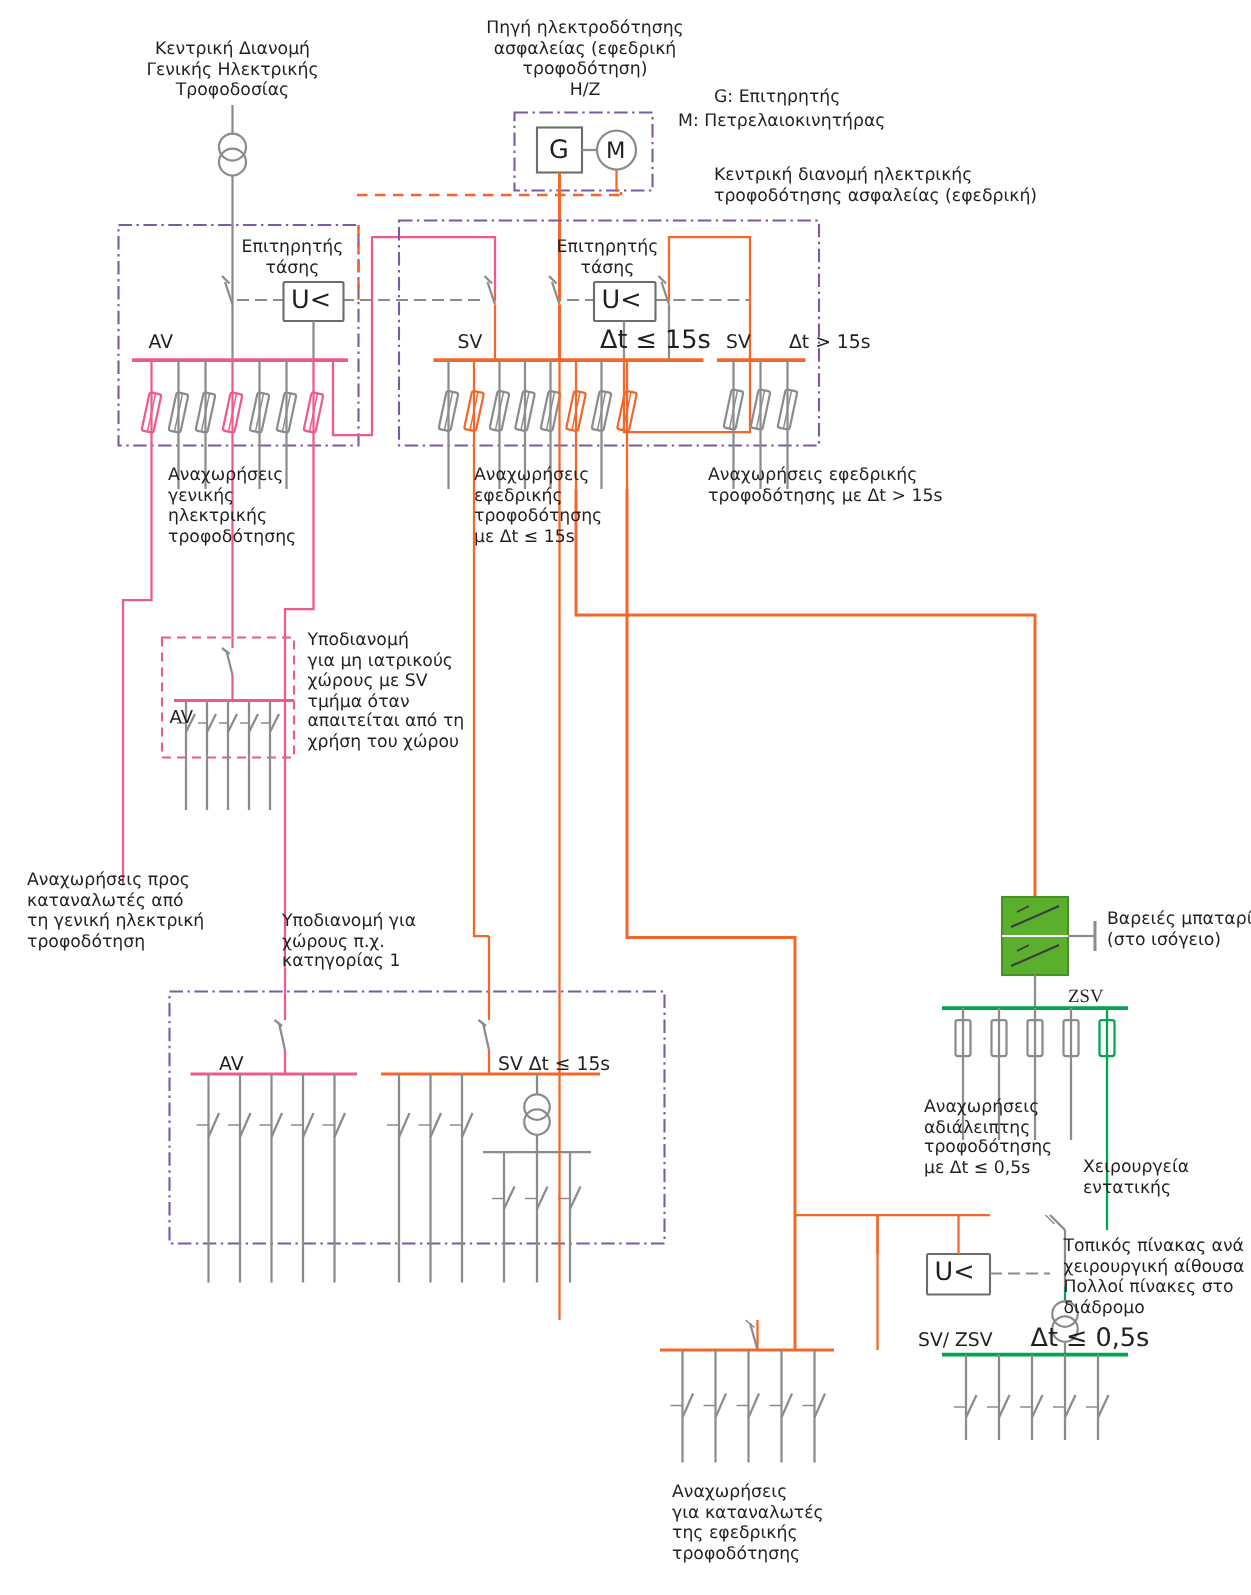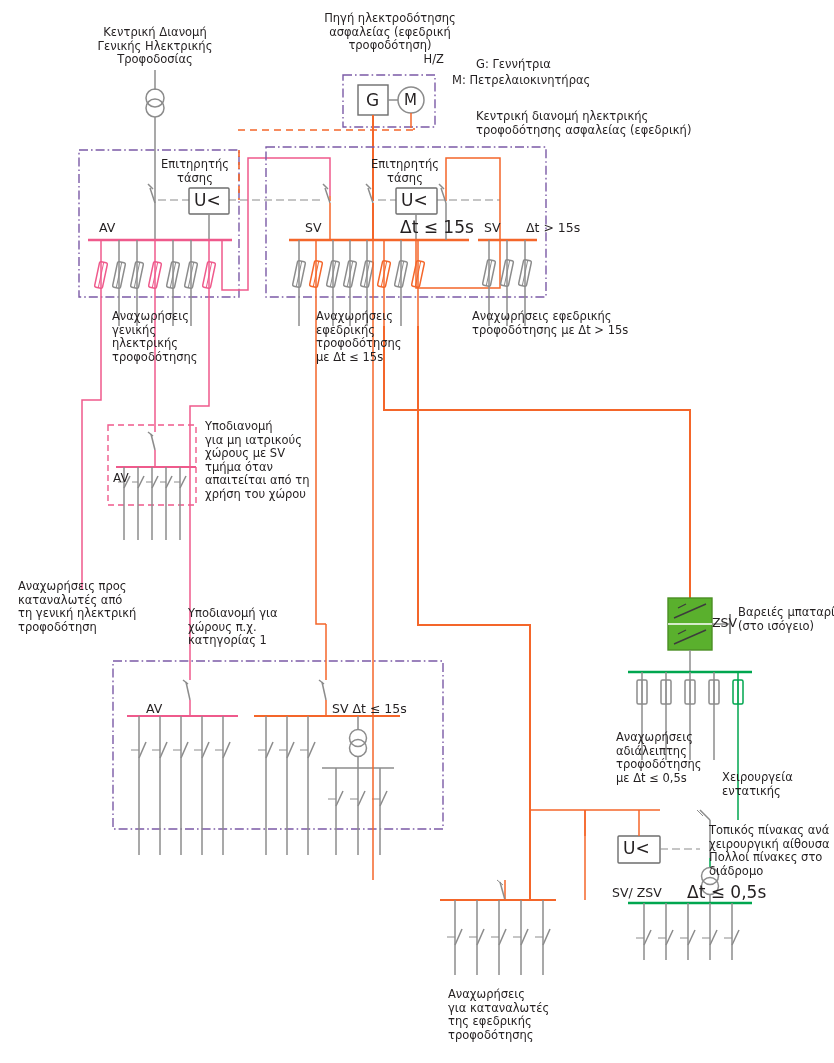--- a/index.html
+++ b/index.html
@@ -414,23 +414,23 @@
     </g>
 
   </svg>
 
   <div class="lbl c" style="left:315px;top:12px;width:150px;">Πηγή ηλεκτροδότησης
 ασφαλείας (εφεδρική
 τροφοδότηση)</div>
   <div class="lbl c" style="left:80px;top:26px;width:150px;">Κεντρική Διανομή
 Γενικής Ηλεκτρικής
 Τροφοδοσίας</div>
-  <div class="lbl c" style="left:374px;top:53px;width:70px;text-align:right;">H/Z</div>
-
-  <div class="lbl" style="left:476px;top:58px;">G: Γεννήτρια</div>
+  <div class="lbl c" style="left:355px;top:53px;width:70px;">H/Z</div>
+
+  <div class="lbl" style="left:476px;top:58px;">G: Επιτηρητής</div>
   <div class="lbl" style="left:452px;top:74px;text-align:right;">M: Πετρελαιοκινητήρας</div>
   <div class="lbl" style="left:476px;top:110px;">Κεντρική διανομή ηλεκτρικής
 τροφοδότησης ασφαλείας (εφεδρική)</div>
 
   <div class="lbl c" style="left:155px;top:158px;width:80px;">Επιτηρητής
 τάσης</div>
   <div class="lbl c" style="left:365px;top:158px;width:80px;">Επιτηρητής
 τάσης</div>
 
   <div class="lbl" style="left:194px;top:191px;font-size:17px;line-height:19px;">U&lt;</div>
@@ -471,21 +471,21 @@
 τροφοδότηση</div>
   <div class="lbl" style="left:188px;top:607px;">Υποδιανομή για
 χώρους π.χ.
 κατηγορίας 1</div>
 
   <div class="lbl" style="left:146px;top:702px;font-size:12.5px;">AV</div>
   <div class="lbl" style="left:332px;top:702px;font-size:12.5px;">SV Δt ≤ 15s</div>
 
   <div class="lbl" style="left:738px;top:606px;">Βαρειές μπαταρίες
 (στο ισόγειο)</div>
-  <div class="lbl" style="left:712px;top:616px;font-size:12.5px;">ZSV</div>
+  <div class="lbl" style="left:712px;top:658px;font-size:12.5px;font-family:Liberation Serif, serif;">ZSV</div>
   <div class="lbl" style="left:616px;top:731px;">Αναχωρήσεις
 αδιάλειπτης
 τροφοδότησης
 με Δt ≤ 0,5s</div>
   <div class="lbl" style="left:722px;top:771px;">Χειρουργεία
 εντατικής</div>
   <div class="lbl" style="left:709px;top:824px;">Τοπικός πίνακας ανά
 χειρουργική αίθουσα
 Πολλοί πίνακες στο
 διάδρομο</div>

